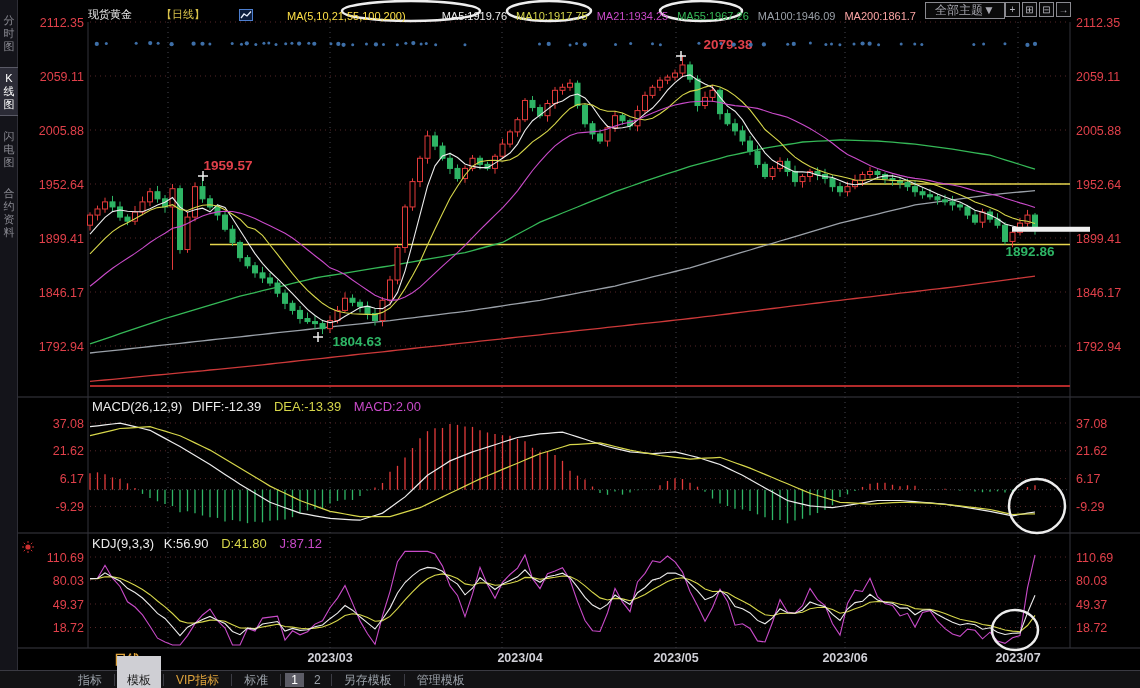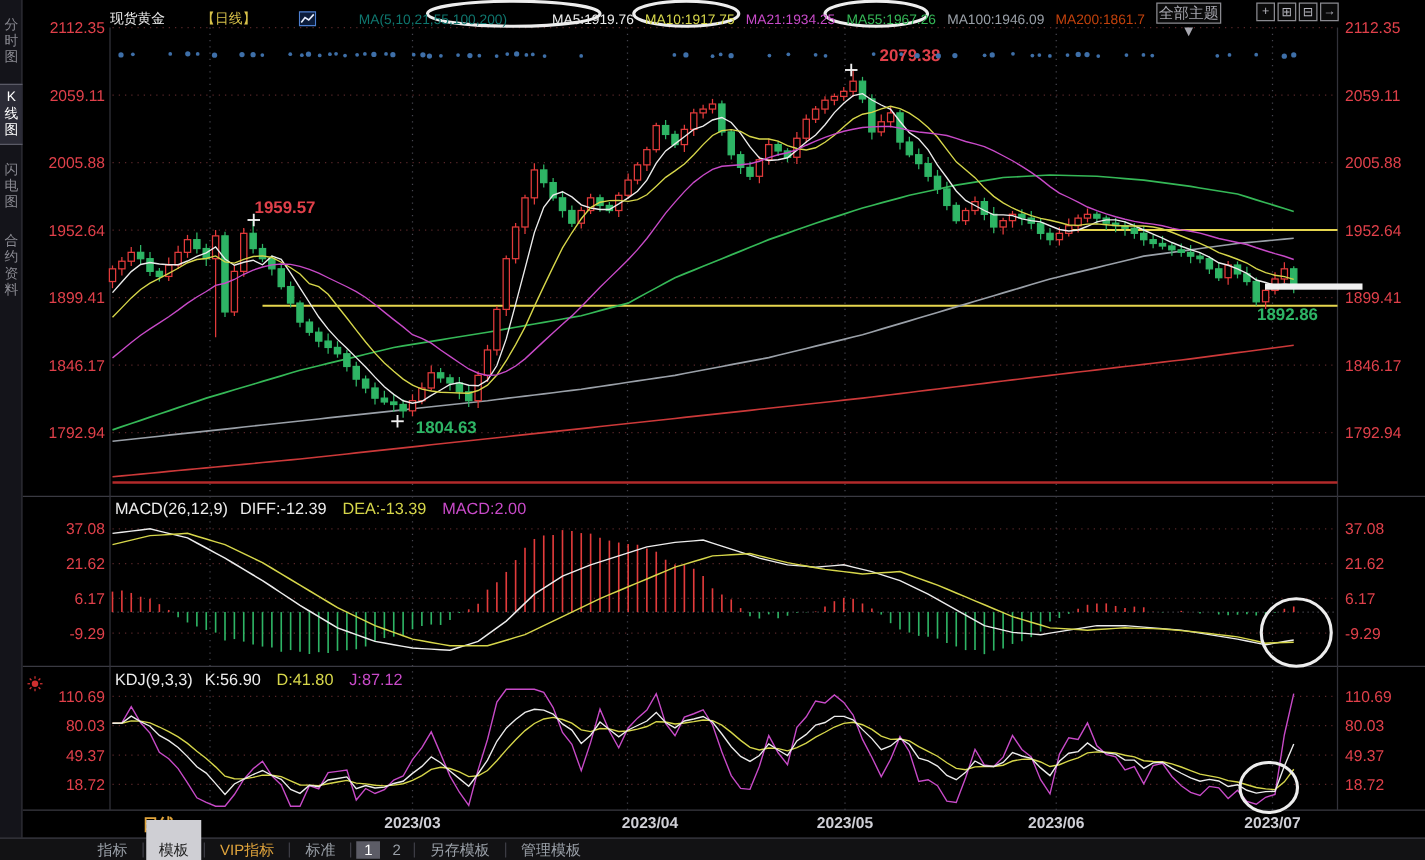--- a/index.html
+++ b/index.html
@@ -16,24 +16,24 @@
                line-height:13px; text-align:center; cursor:pointer; }
   .side-item div { width:18px; }
   .side-item.active { background:#2b2b36; border-top:1px solid #5a5a66; border-bottom:1px solid #5a5a66; color:#fff; }
 
   
   .header { position:absolute; left:88px; top:0; height:22px; display:flex; align-items:flex-end;
             font-size:11px; color:#ddd; z-index:5; white-space:nowrap;gap:28px; }
   .title { color:#ececec; }
   .period { color:#d8c24a; margin-left:1px; }
   .chart-icon { display:inline-flex; margin:0 6px; }
-  .ma-caption { color:#0f766e; margin-right:8px; }
+  .ma-caption { color:#fde047; margin-right:8px; }
   #ma-legend span { margin-right:9px; }
 
-  .theme-btn { position:absolute; left:925px; top:2px; width:52px; height:17px; border:1px solid #8a8a90;
+  .theme-btn { position:absolute; left:925px; top:2px; width:80px; height:17px; border:1px solid #8a8a90;
                color:#a8a8b0; font-size:12px; text-align:center; line-height:15px; z-index:5; cursor:pointer;
                background:#0a0a0a; }
   #tool-icons { position:absolute; left:1005px; top:2px; display:flex; gap:2px; z-index:5; }
   .tool-ic { width:15px; height:15px; border:1px solid #8a8a90; color:#b8b8c0; font-size:10px;
              display:flex; align-items:center; justify-content:center; cursor:pointer; background:#0a0a0a; }
 
   
   .panel-caption { position:absolute; left:92px; font-size:13px; color:#ececec; z-index:4; white-space:nowrap; }
   .panel-caption .yellow { color:#d6d64a; margin-left:9px; }
   .panel-caption .magenta { color:#c84ac8; margin-left:9px; }
@@ -638,21 +638,21 @@
   <div class="header">
     <span class="title">现货黄金</span>
     <span class="period">【日线】</span>
     <span class="chart-icon">
       <svg width="14" height="14">
           <rect x="0.5" y="1.5" width="13" height="11" fill="#0c1c3a" stroke="#4d7fd0"></rect>
           <polyline points="2,10 5,6 8,8 12,3.5" fill="none" stroke="#e8eefc" stroke-width="1.3"></polyline>
         </svg>
     </span>
     <span class="ma-caption">MA(5,10,21,55,100,200)</span>
-    <span id="ma-legend"><span style="color: rgb(236, 236, 236);">MA5:1919.76</span><span style="color: rgb(214, 214, 74);">MA10:1917.75</span><span style="color: rgb(200, 74, 200);">MA21:1934.25</span><span style="color: rgb(53, 184, 87);">MA55:1967.26</span><span style="color: rgb(154, 160, 168);">MA100:1946.09</span><span style="color: #c2410c;">MA200:1861.7</span></span>
+    <span id="ma-legend"><span style="color: rgb(236, 236, 236);">MA5:1919.76</span><span style="color: rgb(214, 214, 74);">MA10:1917.75</span><span style="color: rgb(200, 74, 200);">MA21:1934.25</span><span style="color: rgb(53, 184, 87);">MA55:1967.26</span><span style="color: rgb(154, 160, 168);">MA100:1946.09</span><span style="color: #fca5a5;">MA200:1861.7</span></span>
   </div>
 
   <div class="theme-btn">全部主题▼</div>
   <div id="tool-icons">
       <div class="tool-ic">+</div>
       <div class="tool-ic">⊞</div>
       <div class="tool-ic">⊟</div>
       <div class="tool-ic">→</div>
     </div>
 

